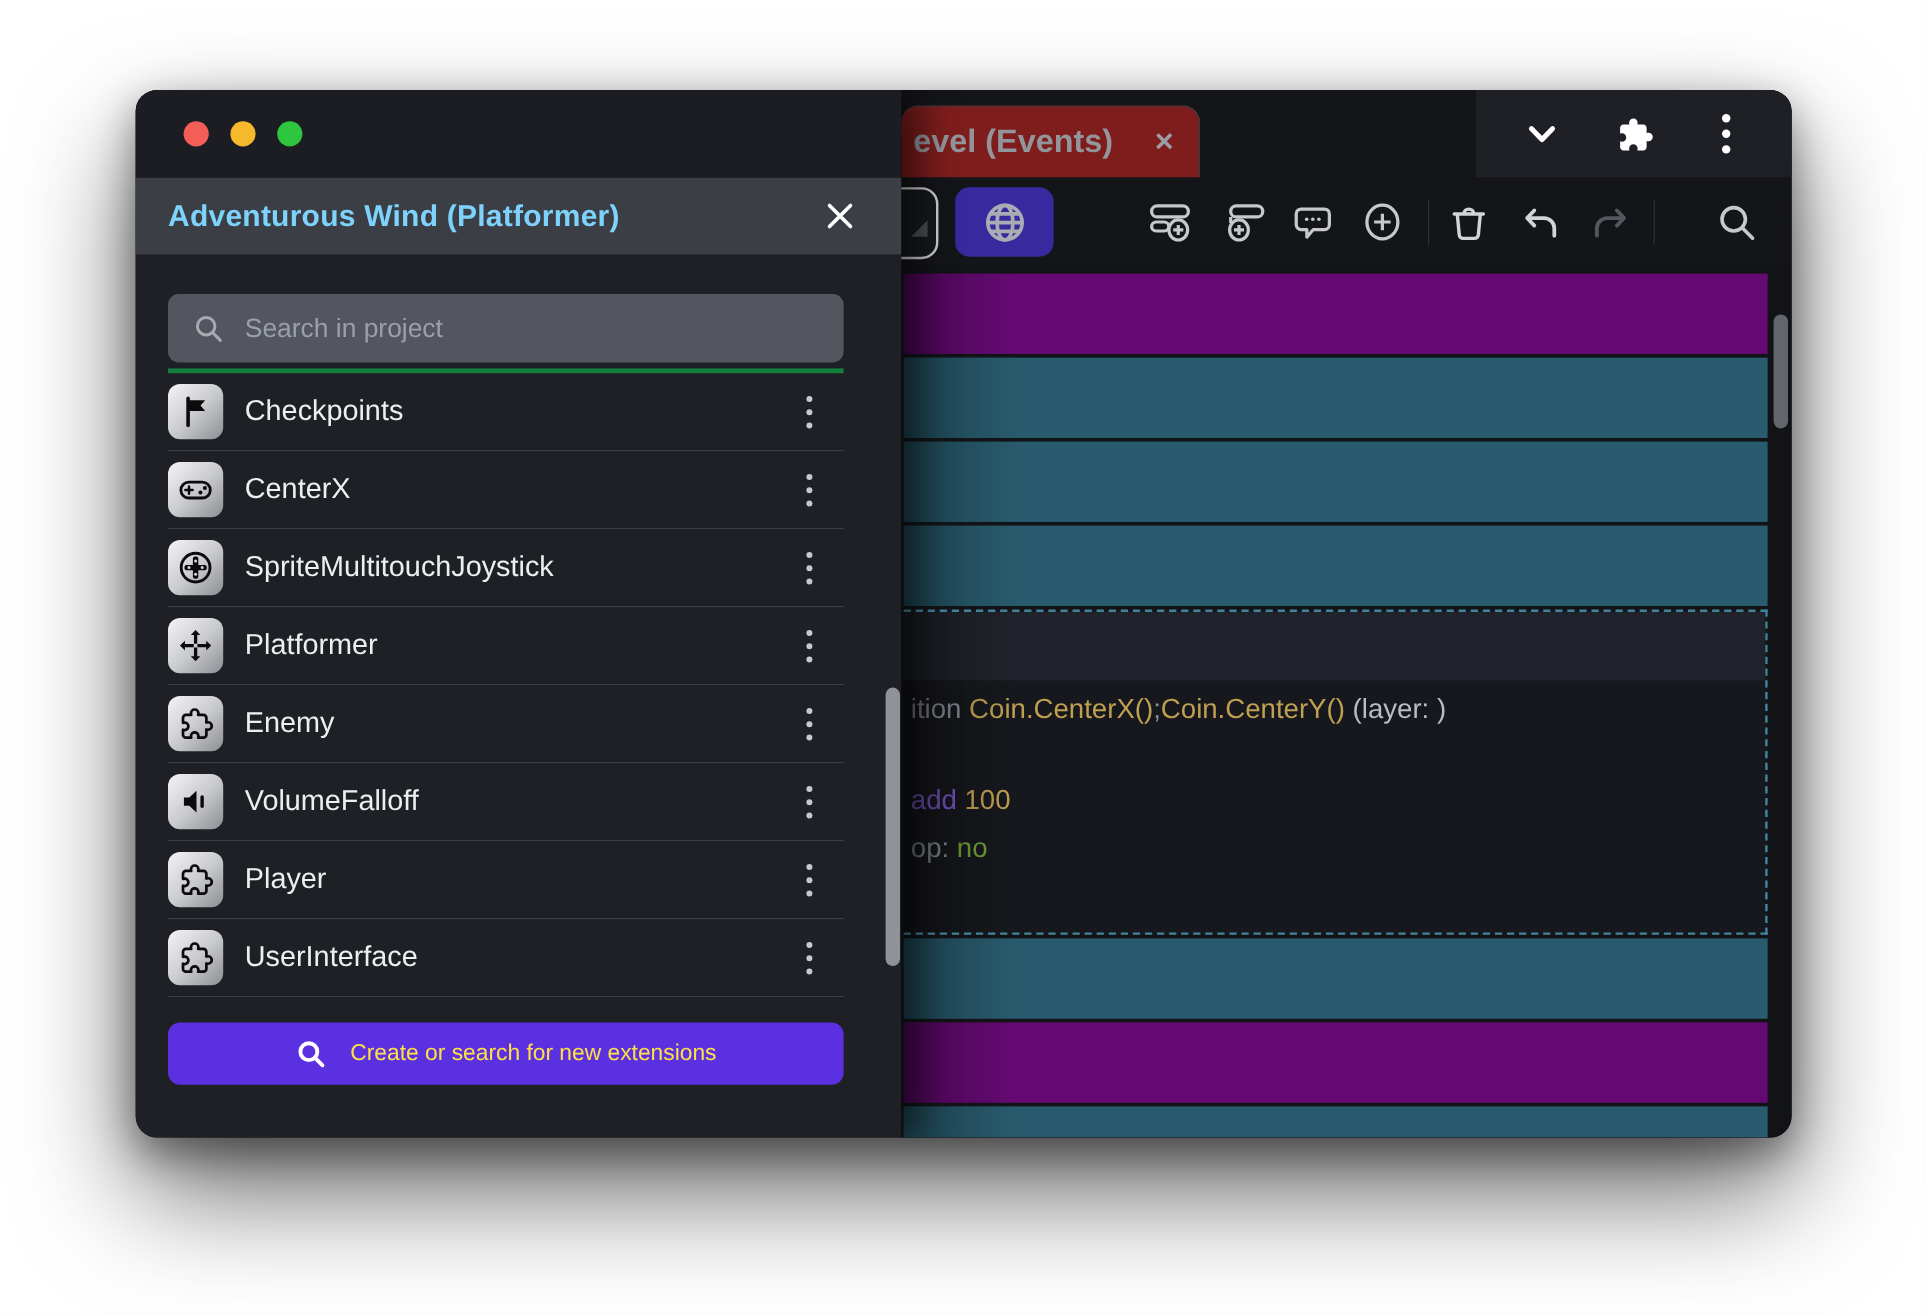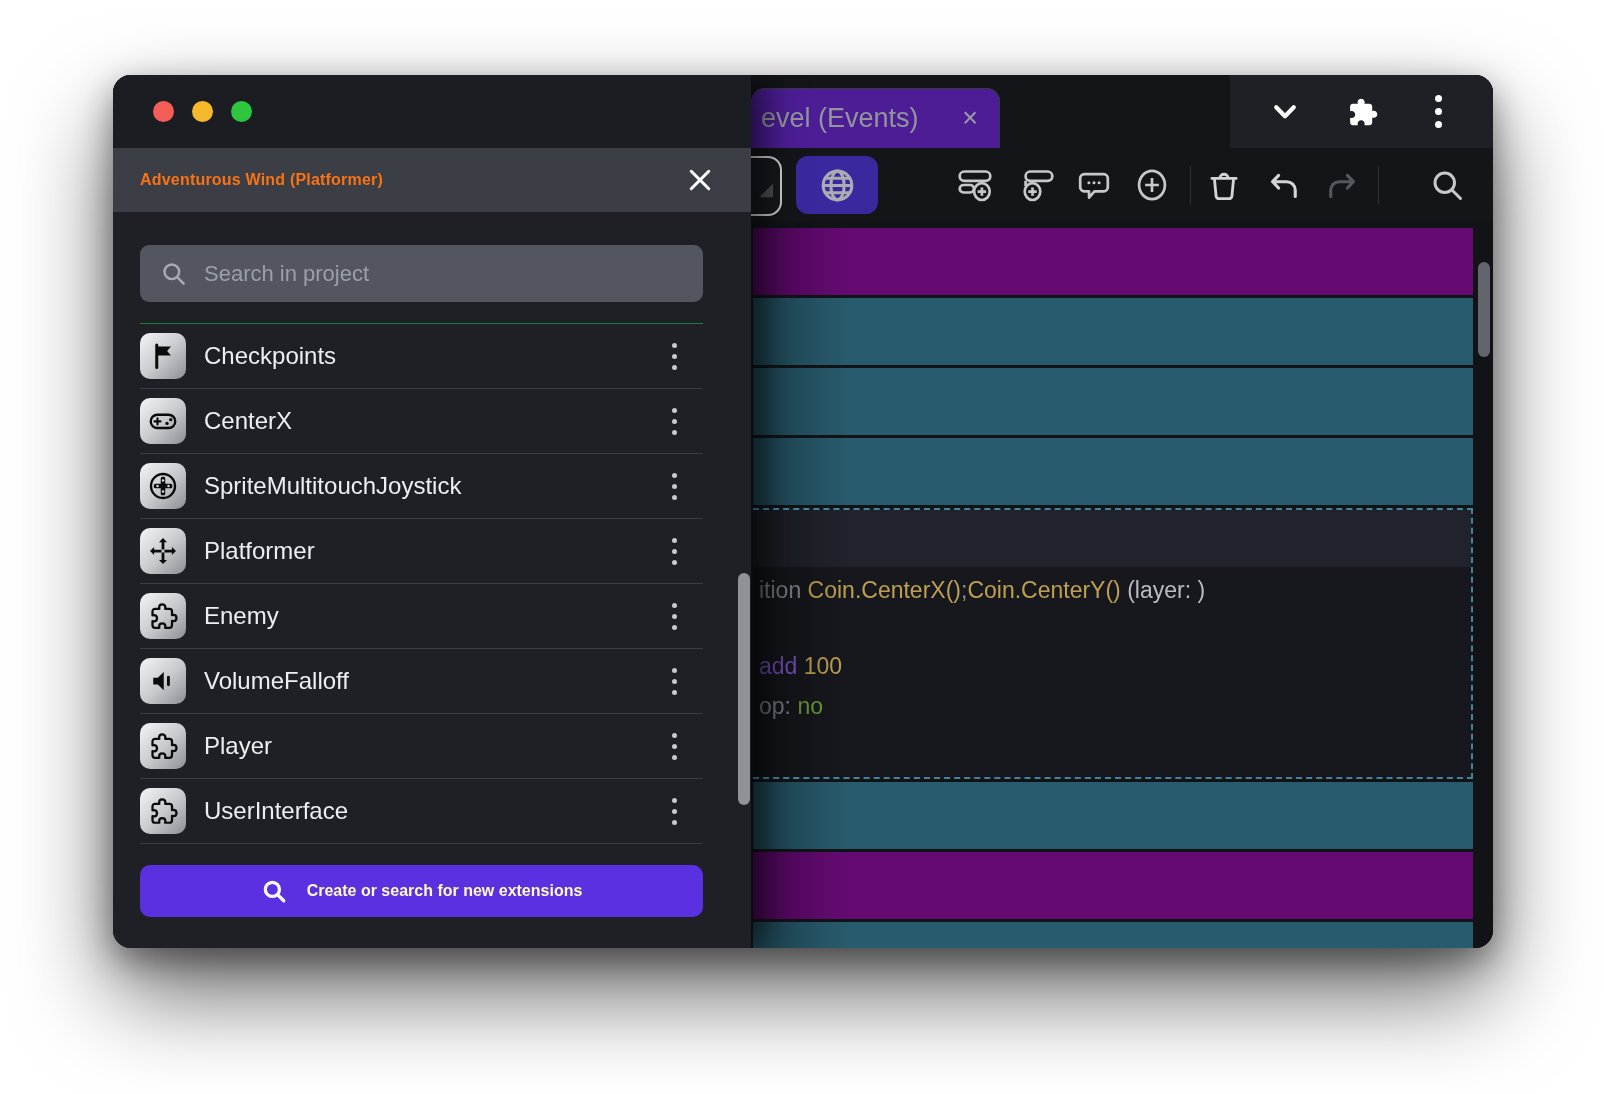--- a/index.html
+++ b/index.html
@@ -10,51 +10,51 @@
           box-shadow:0 45px 95px rgba(0,0,0,.60),0 12px 34px rgba(0,0,0,.40);}
   
   .drawer{width:638px;flex:none;background:#1e2025;display:flex;flex-direction:column;
           position:relative;z-index:3;box-shadow:16px 0 30px rgba(0,0,0,.55);}
   .titlebar{height:73px;background:#1b1d22;flex:none;position:relative;}
   .traffic{position:absolute;left:40px;top:26px;display:flex;gap:18px;}
   .tl-dot{width:21px;height:21px;border-radius:50%;}
   .tl-red{background:#f35f57;} .tl-yellow{background:#f7b92c;} .tl-green{background:#2ec53f;}
   .drawer-header{height:64px;background:#3b3e45;display:flex;align-items:center;
                  padding:0 34px 0 27px;flex:none;}
-  .drawer-title{font-size:16px;font-weight:bold;color:#f97316;letter-spacing:.2px;}
+  .drawer-title{font-size:25px;font-weight:bold;color:#7dd3fc;letter-spacing:.2px;}
   .drawer-close{margin-left:auto;width:34px;height:34px;display:flex;align-items:center;
                 justify-content:center;cursor:pointer;background:none;border:none;padding:0;}
   .drawer-close svg{width:28px;height:28px;stroke:#ffffff;stroke-width:2.6;fill:none;stroke-linecap:round;}
   .drawer-body{flex:1;padding:33px 48px 0 27px;position:relative;overflow:hidden;}
   .searchbox{height:57px;background:#53565e;border-radius:9px;display:flex;align-items:center;
              padding:0 20px;gap:17px;}
   .searchbox svg{width:27px;height:27px;stroke:#a7aab1;stroke-width:2.2;fill:none;flex:none;}
   .search-ph{font-size:22px;color:#9aa0a8;}
-  .ext-list{margin-top:21px;border-top:1px solid #15803d;}
+  .ext-list{margin-top:5px;border-top:4px solid #15803d;}
   .ext-item{height:64px;display:flex;align-items:center;gap:18px;border-bottom:1px solid #3a3d44;}
   .tile{width:46px;height:46px;border-radius:10px;flex:none;
         background:linear-gradient(135deg,#f4f4f6 0%,#c9cace 52%,#8d8e93 100%);
         display:flex;align-items:center;justify-content:center;}
   .tile svg{width:30px;height:30px;}
   .ext-label{font-size:24px;color:#eceef0;}
   .kebab{margin-left:auto;margin-right:14px;width:30px;height:44px;display:flex;flex-direction:column;
          align-items:center;justify-content:center;gap:6px;background:none;border:none;cursor:pointer;padding:0;}
   .kebab i{width:5px;height:5px;border-radius:50%;background:#c7c9ce;}
   .cta{margin-top:21px;height:52px;border-radius:10px;background:#5b30e0;border:none;cursor:pointer;
        display:flex;align-items:center;justify-content:center;gap:20px;width:100%;}
   .cta svg{width:26px;height:26px;stroke:#ffffff;stroke-width:3;fill:none;}
-  .cta-label{color:#fef9c3;font-size:16px;font-weight:bold;}
+  .cta-label{color:#fde047;font-size:19px;font-weight:normal;}
   .drawer-thumb{position:absolute;right:1px;top:498px;width:12px;height:232px;border-radius:7px;
                 background:#8f9297;z-index:5;}
   
   .main{flex:1;min-width:0;display:flex;flex-direction:column;background:#141519;position:relative;}
   .tabbar{height:73px;flex:none;display:flex;align-items:flex-end;position:relative;background:#141519;}
   .tab{height:60px;display:flex;align-items:center;border-radius:14px 14px 0 0;font-size:27px;}
-  .tab-active{width:239px;background:#4c1d95;box-shadow:inset 0 1px 0 #383b42,inset -1px 0 0 #383b42;
-              color:#92959c;padding-left:10px;gap:0;}
+  .tab-active{width:239px;background:#7f1d1d;box-shadow:inset 0 1px 0 #383b42,inset -1px 0 0 #383b42;
+              color:#92959c;padding-left:10px;gap:0;font-weight:bold;}
   .tab-active .tab-label{white-space:nowrap;overflow:hidden;}
   .tab-close{margin-left:auto;margin-right:22px;font-size:27px;color:#9b9ea5;cursor:pointer;}
   .tab-inactive{width:197px;margin-left:10px;background:#1a1c22;color:#73777f;padding:0 18px 0 36px;}
   .tab-inactive .tab-close{font-size:22px;color:#5c6068;margin-right:0;}
   .tabbar-right{position:absolute;right:0;top:0;width:263px;height:73px;background:#1e2025;
                 display:flex;align-items:center;justify-content:space-evenly;}
   .tbr-btn{width:44px;height:44px;display:flex;align-items:center;justify-content:center;
            background:none;border:none;cursor:pointer;padding:0;}
   .toolbar{height:74px;flex:none;position:relative;background:#141519;}
   .tb-item{position:absolute;top:17px;width:40px;height:40px;display:flex;align-items:center;

